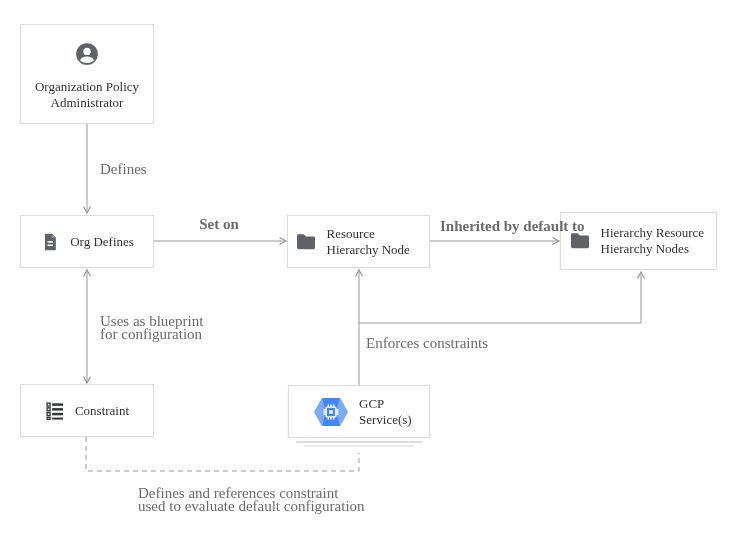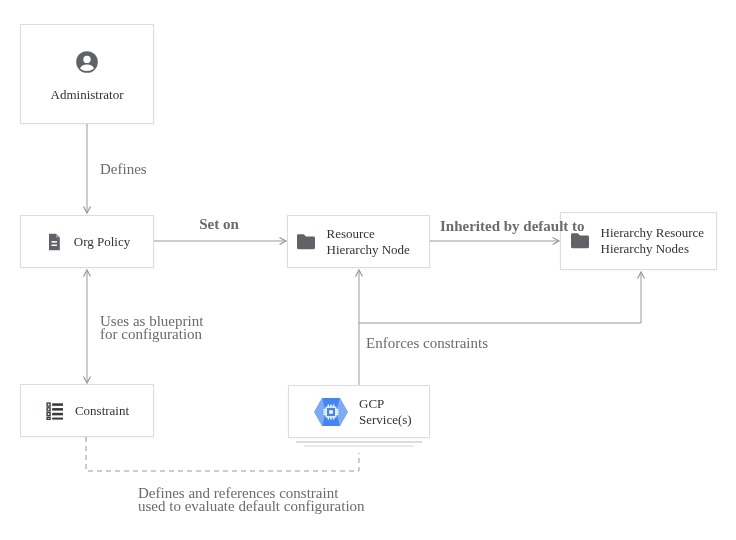--- a/index.html
+++ b/index.html
@@ -85,34 +85,35 @@
 
   <div class="node col" style="left:20px; top:24px; width:134px; height:100px;">
     <span class="icn">
       <svg width="26" height="26" viewBox="0 0 24 24">
         <circle cx="12" cy="12" r="10" fill="#5f6368"></circle>
         <circle cx="12" cy="9.6" r="3.4" fill="#ffffff"></circle>
         <path d="M12 14.4c-3.1 0-5.7 1.5-6.4 3.6a9.9 9.9 0 0 0 12.8 0c-.7-2.1-3.3-3.6-6.4-3.6z" fill="#ffffff"></path>
       </svg>
     </span>
     <span class="lbl center">
+      <span class="bl">Organization Policy</span>
       <span class="bl">Administrator</span>
     </span>
   </div>
 
   <div class="node" style="left:20px; top:215px; width:134px; height:53px;">
     <span class="icn">
       <svg width="20" height="20" viewBox="0 0 24 24">
         <path d="M6 2 H14.5 L19 6.5 V22 H6 Z" fill="#5f6368"></path>
         <path d="M14.5 2 L19 6.5 H14.5 Z" fill="#9aa0a6"></path>
         <rect x="9" y="11" width="6.5" height="1.8" fill="#ffffff"></rect>
         <rect x="9" y="15" width="6.5" height="1.8" fill="#ffffff"></rect>
       </svg>
     </span>
-    <span class="lbl">Org Policy</span>
+    <span class="lbl">Org Defines</span>
   </div>
 
   <div class="node" style="left:287px; top:215px; width:143px; height:53px;">
     <span class="icn">
       <svg width="22" height="18" viewBox="0 0 24 20">
         <path d="M2 3 a1.5 1.5 0 0 1 1.5-1.5 H9.5 L12 4 H20.5 A1.5 1.5 0 0 1 22 5.5 V16.5 A1.5 1.5 0 0 1 20.5 18 H3.5 A1.5 1.5 0 0 1 2 16.5 Z" fill="#5f6368"></path>
       </svg>
     </span>
     <span class="lbl" style="width:96px;">Resource Hierarchy Node</span>
   </div>

